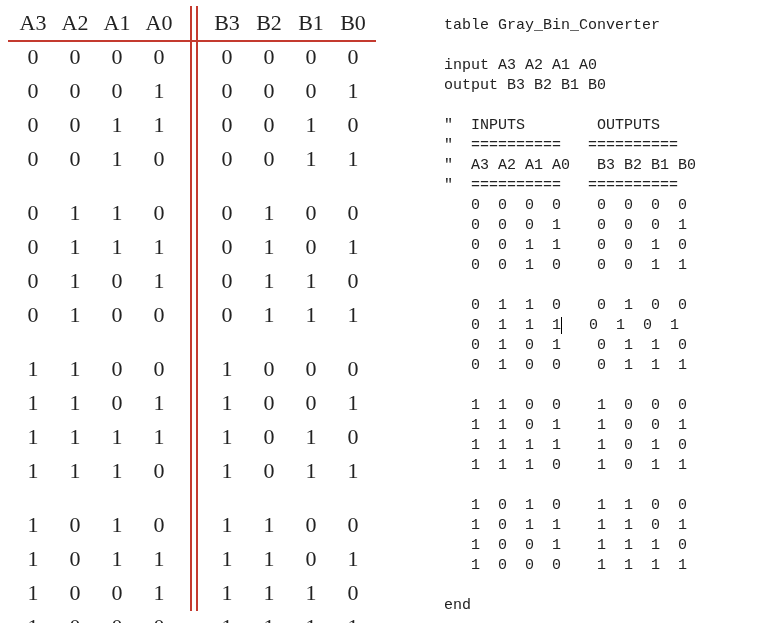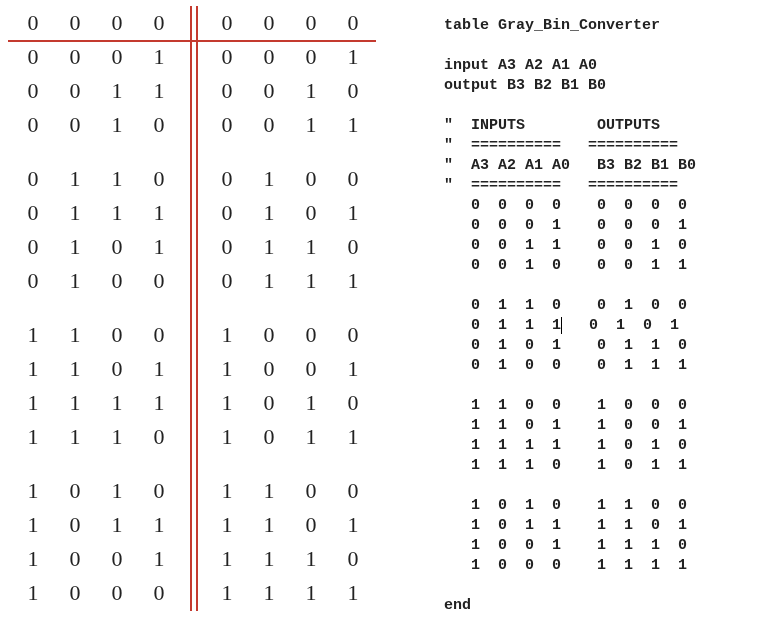--- a/index.html
+++ b/index.html
@@ -73,37 +73,50 @@
   .code {
     flex: 1 1 auto;
     padding-left: 56px;
     padding-top: 10px;
     white-space: pre;
     font-size: 15px;
     line-height: 20px;
   }
   .ascii-table-row {
     display: block;
-    font-weight: bold;
   }
   .ascii-cursor {
     border-right: 1px solid #000;
     padding-right: 0;
   }
 </style>
 </head>
 <body>
 
 <div class="page">
 
   <div class="truth-table">
     <div class="red-h"></div>
     <div class="red-v v1"></div>
     <div class="red-v v2"></div>
 
+    <div class="tt-row tt-header">
+      <div class="half left">
+        <div class="tt-cell">A3</div>
+        <div class="tt-cell">A2</div>
+        <div class="tt-cell">A1</div>
+        <div class="tt-cell">A0</div>
+      </div>
+      <div class="half right">
+        <div class="tt-cell">B3</div>
+        <div class="tt-cell">B2</div>
+        <div class="tt-cell">B1</div>
+        <div class="tt-cell">B0</div>
+      </div>
+    </div>
 
     <div id="tt-body">
         <div class="tt-row">
           <div class="half left">
             <div class="tt-cell">0</div>
             <div class="tt-cell">0</div>
             <div class="tt-cell">0</div>
             <div class="tt-cell">0</div>
           </div>
           <div class="half right">

